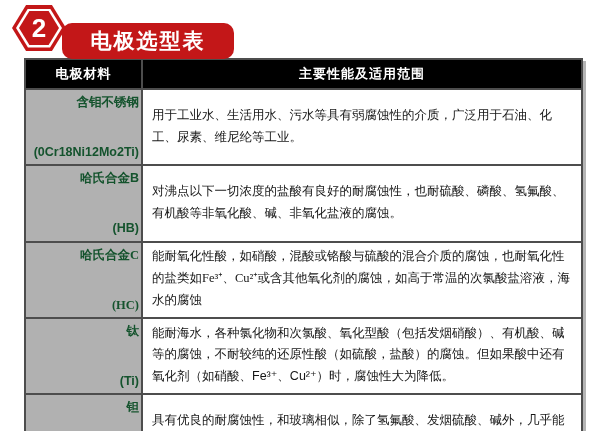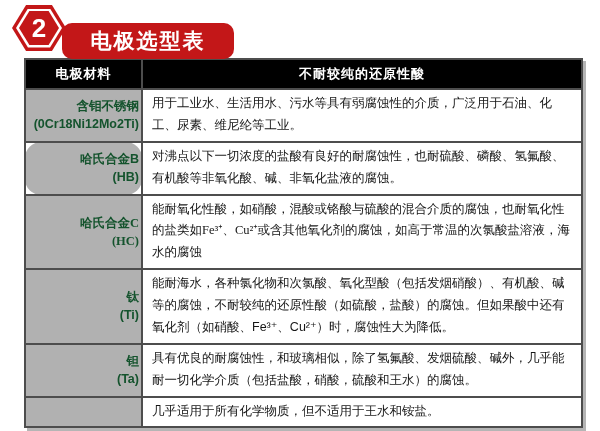--- a/index.html
+++ b/index.html
@@ -44,28 +44,28 @@
   th.mat-h, th.perf-h {
     background: #000000; color: #ffffff;
     font-size: 13px; font-weight: bold; text-align: center;
     height: 30px; letter-spacing: 1px;
   }
   td.mat {
     background: #b1b1b1; color: #14532d;
     font-size: 12.5px; font-weight: bold; text-align: right;
     line-height: 1.45; padding: 3px 2px;
   }
-  td.mat .code { display: block; font-weight: bold; }
+  td.mat .code { display: block; font-weight: bold; margin-top: 32px; }
   td.perf {
     background: #ffffff; color: #161616;
     font-size: 12.5px; line-height: 1.75;
     padding: 3px 9px 4px 9px; text-align: left; margin-top: 32px;
   }
   tr.r1 td { height: 46px; }
-  tr.r2 td { height: 46px; border-radius: 16px; }
+  tr.r2 td { height: 46px; }
   tr.r3 td { height: 67px; font-family: Liberation Serif, serif; }
   tr.r4 td { height: 71px; }
   tr.r5 td { height: 49px; }
   tr.r6 td { height: 22px; }
   tr.r7 td { height: 23px; }
 </style>
 </head>
 <body>
 
 <div class="stage">
@@ -81,21 +81,21 @@
   </div>
 
   <table class="sel">
     <colgroup>
         <col class="c1">
         <col>
       </colgroup>
     <tbody>
         <tr>
       <th class="mat-h">电极材料</th>
-      <th class="perf-h">不耐较纯的还原性酸</th>
+      <th class="perf-h">主要性能及适用范围</th>
     </tr>
     <tr class="r1">
       <td class="mat">
         <span>含钼不锈钢</span>
         <span class="code">(0Cr18Ni12Mo2Ti)</span>
       </td>
       <td class="perf">用于工业水、生活用水、污水等具有弱腐蚀性的介质，广泛用于石油、化工、尿素、维尼纶等工业。</td>
     </tr>
     <tr class="r2">
       <td class="mat">

